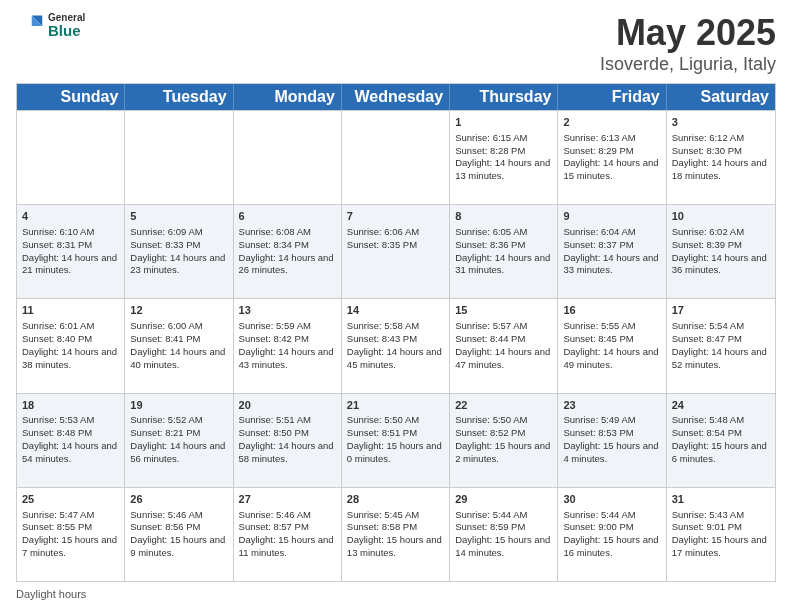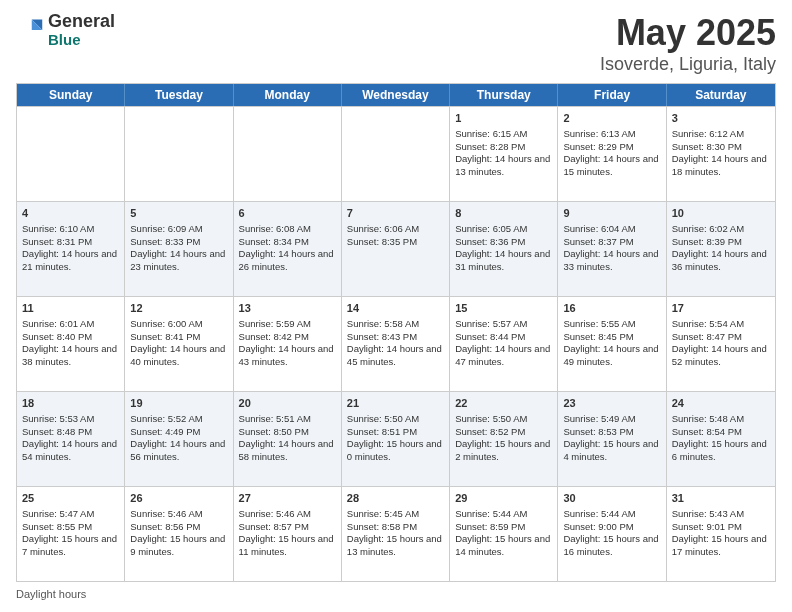--- a/index.html
+++ b/index.html
@@ -27,21 +27,21 @@
       display: flex;
       align-items: center;
       gap: 4px;
     }
     .logo-text {
       display: flex;
       flex-direction: column;
       line-height: 1.1;
     }
     .logo-general {
-      font-size: 18px;
+      font-size: 10px;
       font-weight: bold;
       color: #333;
     }
     .logo-blue {
       font-size: 15px;
       font-weight: bold;
       color: #0f766e;
     }
     .logo-icon {
       width: 28px;
@@ -65,24 +65,24 @@
       flex-direction: column;
       border: 1px solid #ccc;
     }
     .cal-header-row {
       display: grid;
       grid-template-columns: repeat(7, 1fr);
       background: #2a6db5;
     }
     .cal-header-cell {
       color: #fff;
-      font-size: 12px;
-      font-weight: bold;
-      padding: 4px 14px;
-      text-align: center;
+      font-size: 16px;
+      font-weight: bold;
+      padding: 4px 6px;
+      text-align: right;
       border-right: 1px solid #5590c8;
     }
     .cal-header-cell:last-child { border-right: none; }
     .cal-body {
       display: flex;
       flex-direction: column;
       flex: 1;
     }
     .cal-week {
       display: grid;
@@ -258,21 +258,21 @@
         <div class="cal-week">
           <div class="cal-cell alt-row">
             <div class="day-num">18</div>
             <div>Sunrise: 5:53 AM</div>
             <div>Sunset: 8:48 PM</div>
             <div>Daylight: 14 hours and 54 minutes.</div>
           </div>
           <div class="cal-cell alt-row">
             <div class="day-num">19</div>
             <div>Sunrise: 5:52 AM</div>
-            <div>Sunset: 4:49 PM</div>
+            <div>Sunset: 8:21 PM</div>
             <div>Daylight: 14 hours and 56 minutes.</div>
           </div>
           <div class="cal-cell alt-row">
             <div class="day-num">20</div>
             <div>Sunrise: 5:51 AM</div>
             <div>Sunset: 8:50 PM</div>
             <div>Daylight: 14 hours and 58 minutes.</div>
           </div>
           <div class="cal-cell alt-row">
             <div class="day-num">21</div>

